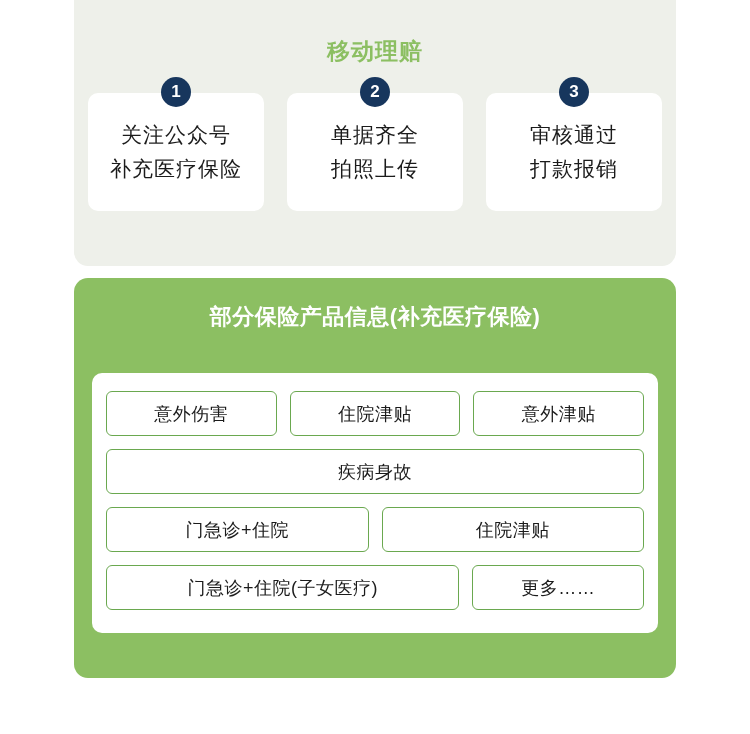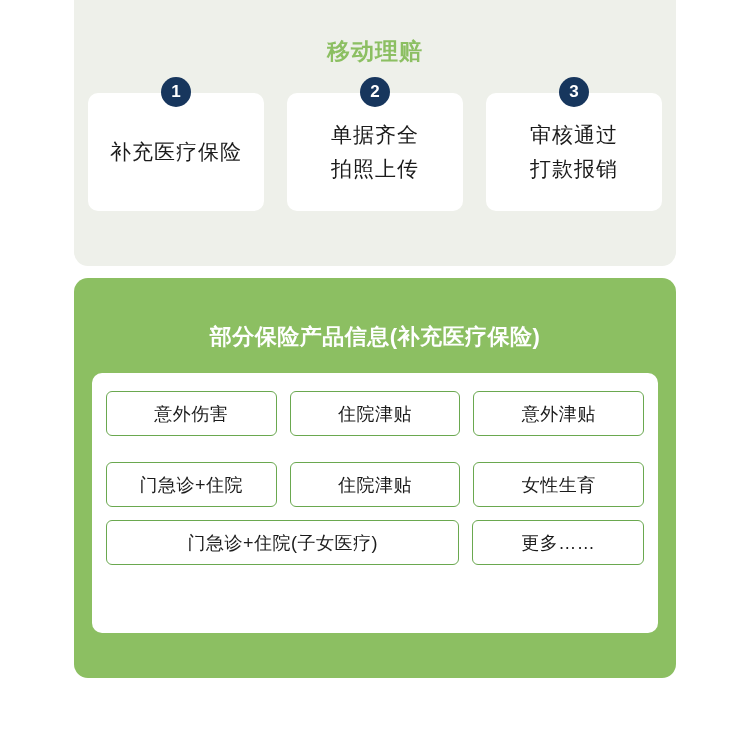--- a/index.html
+++ b/index.html
@@ -90,21 +90,21 @@
     background: #8cbf62;
     border-radius: 14px;
     box-sizing: border-box;
   }
   .products-title {
     text-align: center;
     color: #ffffff;
     font-size: 22px;
     font-weight: bold;
     letter-spacing: 0.5px;
-    padding-top: 48px;
+    padding-top: 28px;
     line-height: 1;
   }
   .products-inner {
     position: absolute;
     left: 18px;
     top: 95px;
     width: 566px;
     height: 260px;
     background: #ffffff;
     border-radius: 10px;
@@ -139,20 +139,21 @@
 <body>
 
 <div class="page">
 
   <div class="claim-card">
     <div class="claim-title">移动理赔</div>
     <div class="steps">
 
       <div class="step">
         <div class="step-badge">1</div>
+        <div class="step-line">关注公众号</div>
         <div class="step-line">补充医疗保险</div>
       </div>
 
       <div class="step">
         <div class="step-badge">2</div>
         <div class="step-line">单据齐全</div>
         <div class="step-line">拍照上传</div>
       </div>
 
       <div class="step">
@@ -168,26 +169,26 @@
     <div class="products-title">部分保险产品信息(补充医疗保险)</div>
     <div class="products-inner">
 
       <div class="prod-row">
         <div class="pill w1">意外伤害</div>
         <div class="pill w1">住院津贴</div>
         <div class="pill w1">意外津贴</div>
       </div>
 
       <div class="prod-row">
+        <div class="pill w1">疾病身故</div>
       </div>
 
       <div class="prod-row">
         <div class="pill w1">门急诊+住院</div>
         <div class="pill w1">住院津贴</div>
-        <div class="pill w1">女性生育</div>
       </div>
 
       <div class="prod-row">
         <div class="pill w2">门急诊+住院(子女医疗)</div>
         <div class="pill w1">更多……</div>
       </div>
 
     </div>
   </div>
 

